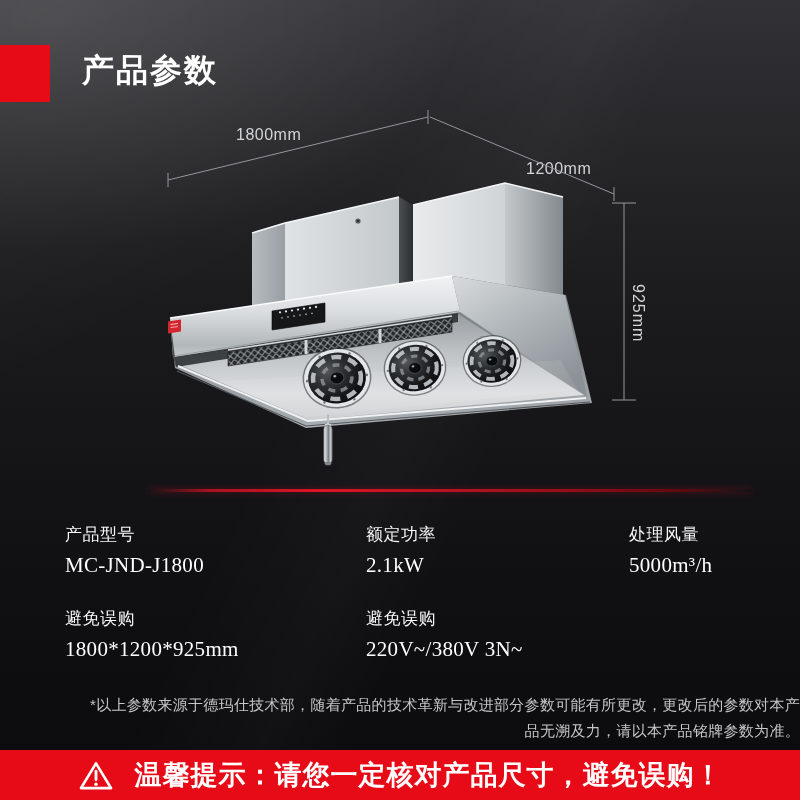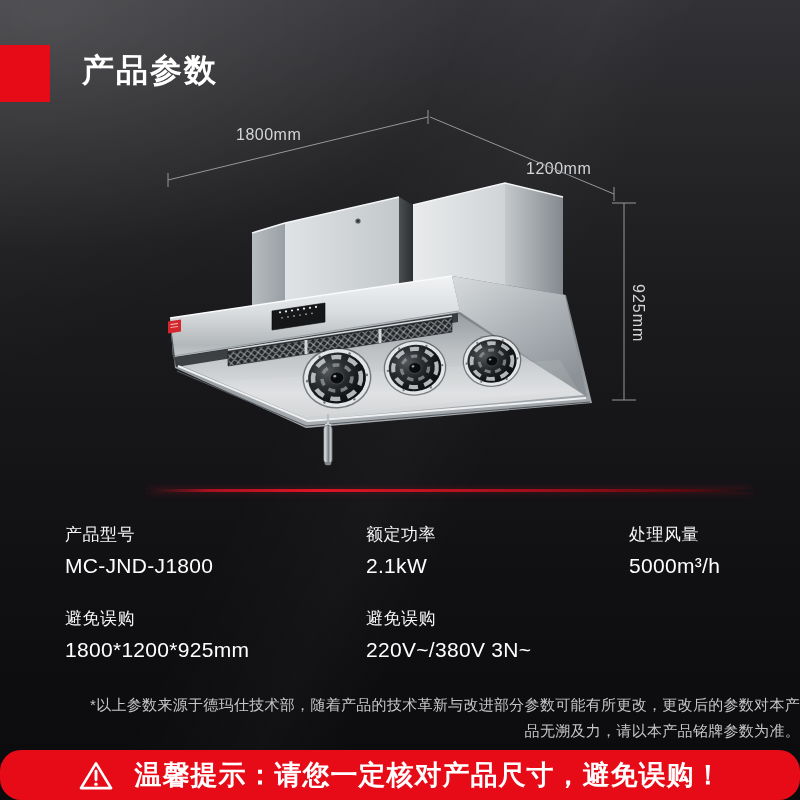--- a/index.html
+++ b/index.html
@@ -19,25 +19,25 @@
   .dim-1800{left:236px;top:126px;}
   .dim-1200{left:526px;top:141px;margin-top:19px;}
   .dim-925{left:630px;top:284px;writing-mode:vertical-rl;letter-spacing:1px;}
   .scene{position:absolute;left:120px;top:100px;width:580px;height:380px;}
   .red-divider{position:absolute;left:148px;top:489px;width:604px;height:3px;border-radius:2px;
     background:linear-gradient(90deg, rgba(160,10,20,0) 0%, #a81120 10%, #de1425 28%, #b81220 50%,
       #8e0d17 72%, #5f0910 88%, rgba(120,8,16,0) 100%);
     box-shadow:0 0 7px rgba(225,20,38,.35);}
   .spec{position:absolute;}
   .spec-label{font-size:17px;line-height:21px;font-weight:400;color:#f7f7f8;letter-spacing:.5px;}
-  .spec-value{font-size:21px;line-height:23px;margin-top:9px;font-weight:400;color:#ffffff;letter-spacing:.3px;}
+  .spec-value{font-size:21px;line-height:23px;margin-top:9px;font-weight:400;color:#ffffff;letter-spacing:.3px;font-family:Liberation Serif, serif;}
   .disclaimer{position:absolute;left:0;top:692px;width:800px;text-align:right;
     color:#c6c6c8;font-size:15px;line-height:26px;letter-spacing:.3px;}
   .notice{position:absolute;left:0;bottom:0;width:800px;height:50px;background:#e60b17;
-    display:flex;align-items:center;justify-content:center;gap:21px;border-radius:21px;}
+    display:flex;align-items:center;justify-content:center;gap:21px;}
   .notice-text{color:#ffffff;font-size:27px;font-weight:700;letter-spacing:1px;}
   .warn-icon{display:block;}
 </style>
 </head>
 <body>
 
 <div class="page">
 
   <div class="red-square"></div>
   <h1 class="title">产品参数</h1>

